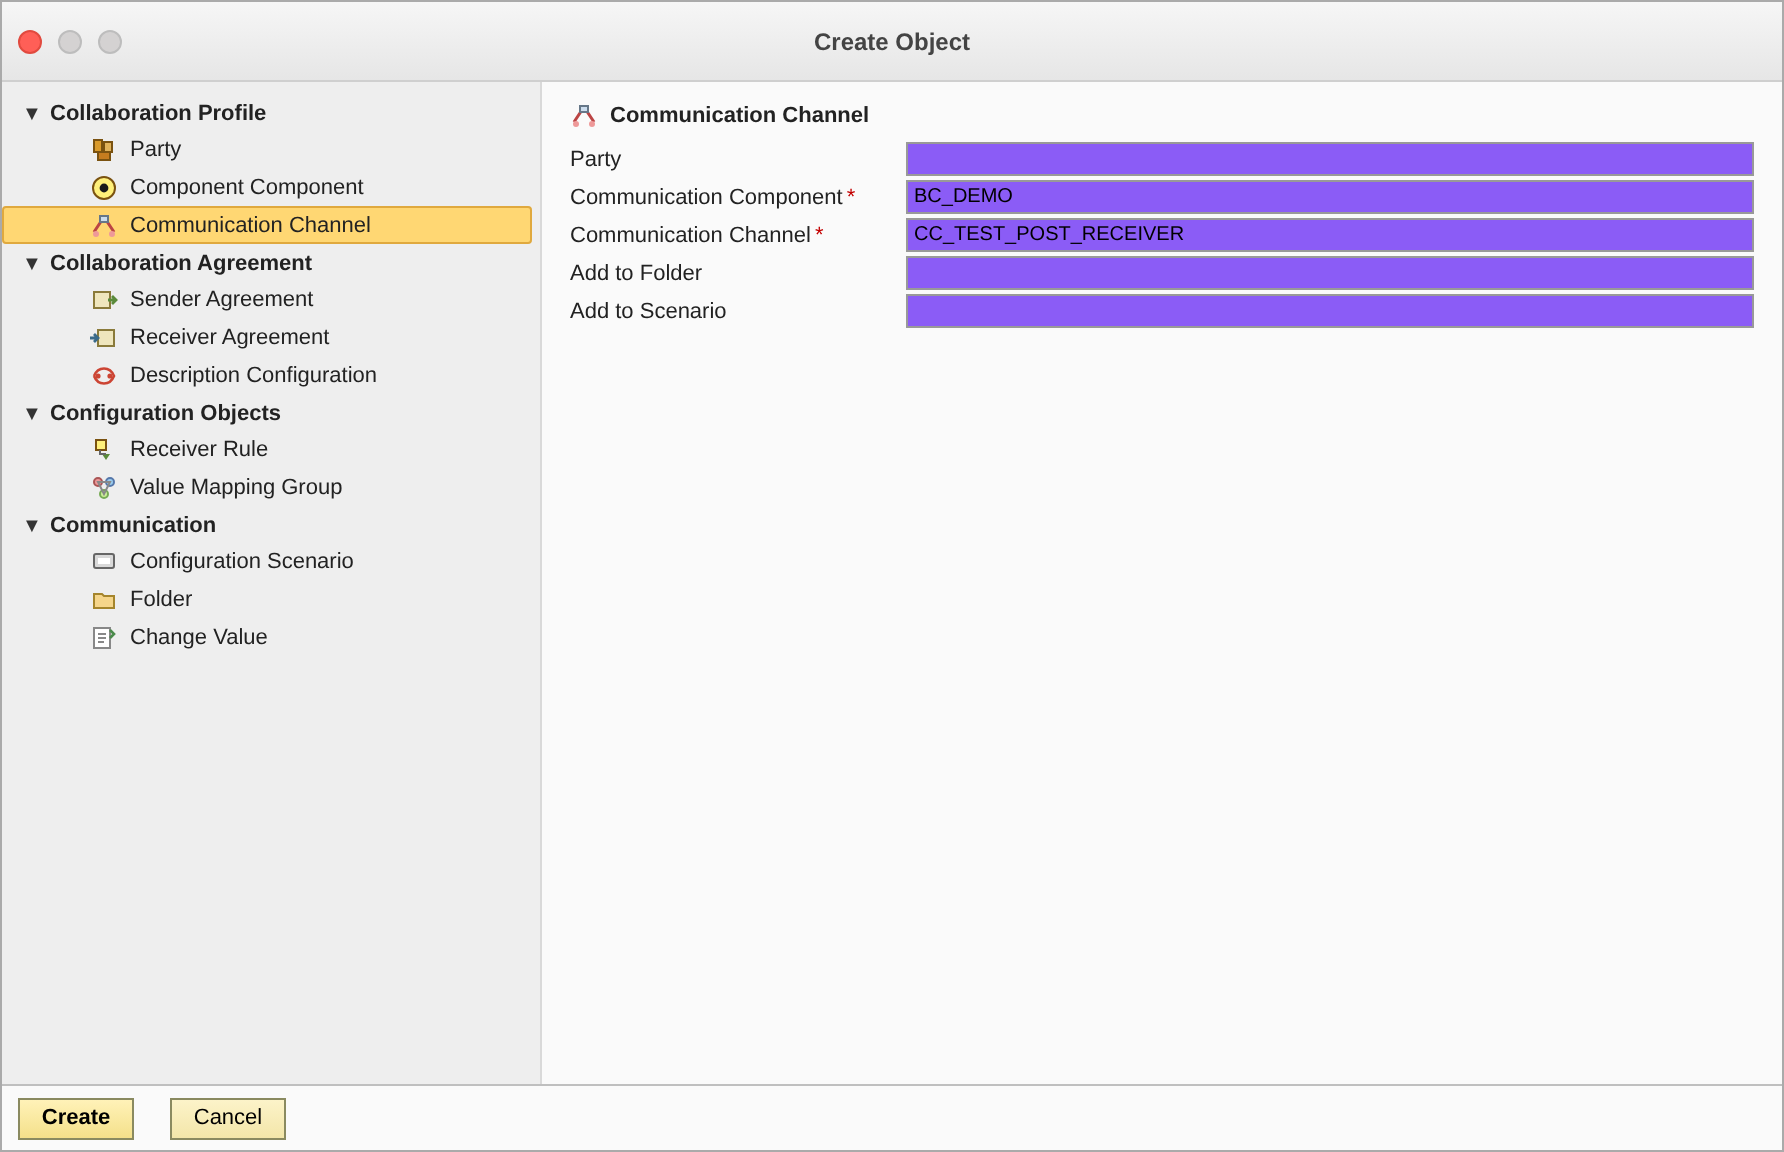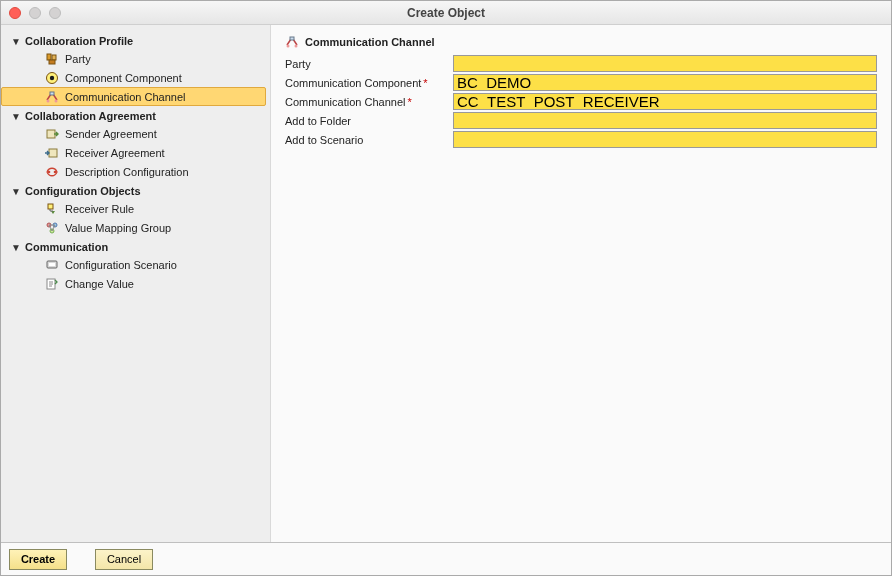--- a/index.html
+++ b/index.html
@@ -9,21 +9,21 @@
     font-size: 11px;
     color: #222;
     background: #ececec;
     width: 892px;
     height: 576px;
     border: 1px solid #aaa;
     display: flex;
     flex-direction: column;
   }
   .titlebar {
-    height: 24px;
+    height: 40px;
     background: linear-gradient(#f6f6f6, #e6e6e6);
     border-bottom: 1px solid #cfcfcf;
     display: flex;
     align-items: center;
     padding: 0 8px;
     position: relative;
   }
   .traffic-lights { display: flex; gap: 8px; align-items: center; }
   .tl { width: 12px; height: 12px; border-radius: 6px; }
   .tl-close { background: #ff5f57; border: 0.5px solid #e14a3f; }
@@ -55,21 +55,21 @@
     padding: 10px 14px 0 14px;
     position: relative;
   }
   .footer {
     height: 33px;
     border-top: 1px solid #bfbfbf;
     background: #fafafa;
     display: flex;
     align-items: center;
     padding: 0 8px;
-    gap: 28px;
+    gap: 18px;
   }
   
   .tree-group { margin-bottom: 2px; }
   .tree-header {
     display: flex;
     align-items: center;
     font-weight: 700;
     padding: 2px 4px 2px 10px;
     cursor: default;
     gap: 4px;
@@ -118,22 +118,22 @@
   .form-label {
     width: 168px;
     padding-right: 2px;
     white-space: nowrap;
   }
   .form-label .req { color: #c30000; margin-left: 2px; }
   .form-input {
     flex: 1;
     height: 17px;
     border: 1px solid #999;
-    background: #fde047;
-    font-size: 15px;
+    background: #8b5cf6;
+    font-size: 10px;
     font-family: inherit;
     padding: 0 3px;
   }
   
   .btn {
     height: 21px;
     min-width: 58px;
     padding: 0 10px;
     border: 1px solid #8a8a60;
     background: linear-gradient(#fcf3c9, #f3e6a9);
@@ -305,20 +305,26 @@
       </div>
       <div class="tree-items">
         <div class="tree-item">
           <span class="icon"><svg width="14" height="14">
                 <use href="#ic-scenario"></use>
               </svg></span>
           <span class="label">Configuration Scenario</span>
         </div>
         <div class="tree-item">
           <span class="icon"><svg width="14" height="14">
+                <use href="#ic-folder"></use>
+              </svg></span>
+          <span class="label">Folder</span>
+        </div>
+        <div class="tree-item">
+          <span class="icon"><svg width="14" height="14">
                 <use href="#ic-changelist"></use>
               </svg></span>
           <span class="label">Change Value</span>
         </div>
       </div>
     </div>
 
   </div>
 
   <div class="form-area">

